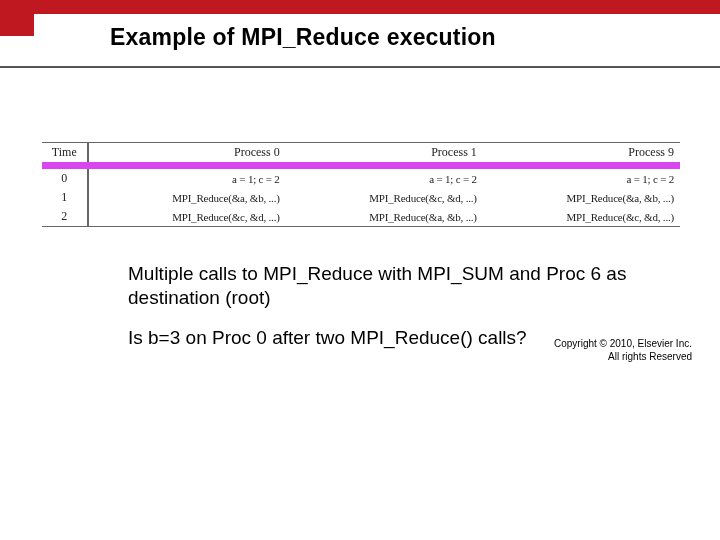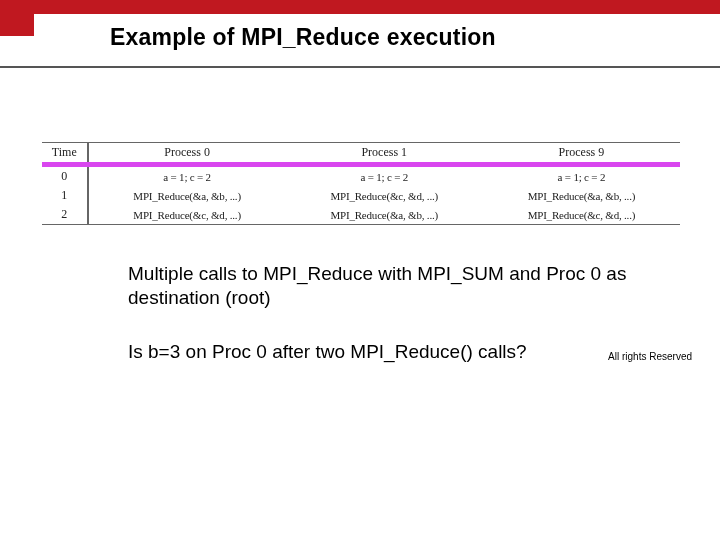--- a/index.html
+++ b/index.html
@@ -54,29 +54,29 @@
     font-family: "Times New Roman", Times, serif;
     font-size: 12px;
     color: #222;
   }
   table.exec {
     border-collapse: collapse;
     width: 100%;
   }
   table.exec th, table.exec td {
     padding: 2px 6px;
-    text-align: center;
+    text-align: right;
     vertical-align: middle;
     white-space: nowrap;
   }
   table.exec th {
     font-weight: normal;
   }
   .hdr-row th {
-    border-bottom: 5px solid #d946ef;
+    border-bottom: 7px solid #d946ef;
   }
   .top-rule th {
     border-top: 1px solid #666;
   }
   .time-col {
     width: 34px;
     text-align: center !important;
     border-right: 2px solid #666;
   }
   .proc-col {
@@ -92,21 +92,21 @@
   }
   .body-text {
     position: absolute;
     left: 128px;
     width: 520px;
     font-size: 19px;
     line-height: 1.25;
     color: #000;
   }
   .bt1 { top: 262px; }
-  .bt2 { top: 340px; }
+  .bt2 { top: 326px; }
   .bt3 { top: 372px; }
   .copyright {
     position: absolute;
     right: 28px;
     bottom: 32px;
     font-size: 10px;
     text-align: right;
     color: #000;
     line-height: 1.25;
   }
@@ -147,19 +147,20 @@
         <tr class="last">
           <td class="time-col">2</td>
           <td class="mono">MPI_Reduce(&amp;c, &amp;d, ...)</td>
           <td class="mono">MPI_Reduce(&amp;a, &amp;b, ...)</td>
           <td class="mono">MPI_Reduce(&amp;c, &amp;d, ...)</td>
         </tr>
       </tbody>
     </table>
   </div>
 
-  <div class="body-text bt1">Multiple calls to MPI_Reduce with MPI_SUM and Proc 0 as destination (root)</div>
+  <div class="body-text bt1">Multiple calls to MPI_Reduce with MPI_SUM and Proc 6 as destination (root)</div>
   <div class="body-text bt2">Is b=3  on Proc 0 after two MPI_Reduce() calls?</div>
 
   <div class="copyright">
+    <div>Copyright © 2010, Elsevier Inc.</div>
     <div>All rights Reserved</div>
   </div>
 </div>
 
 </body></html>

